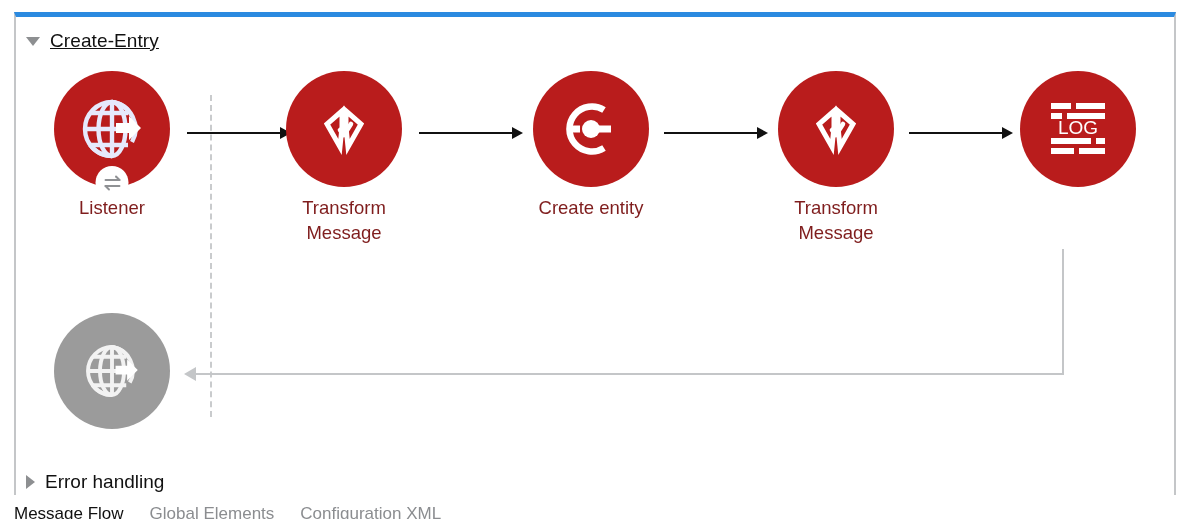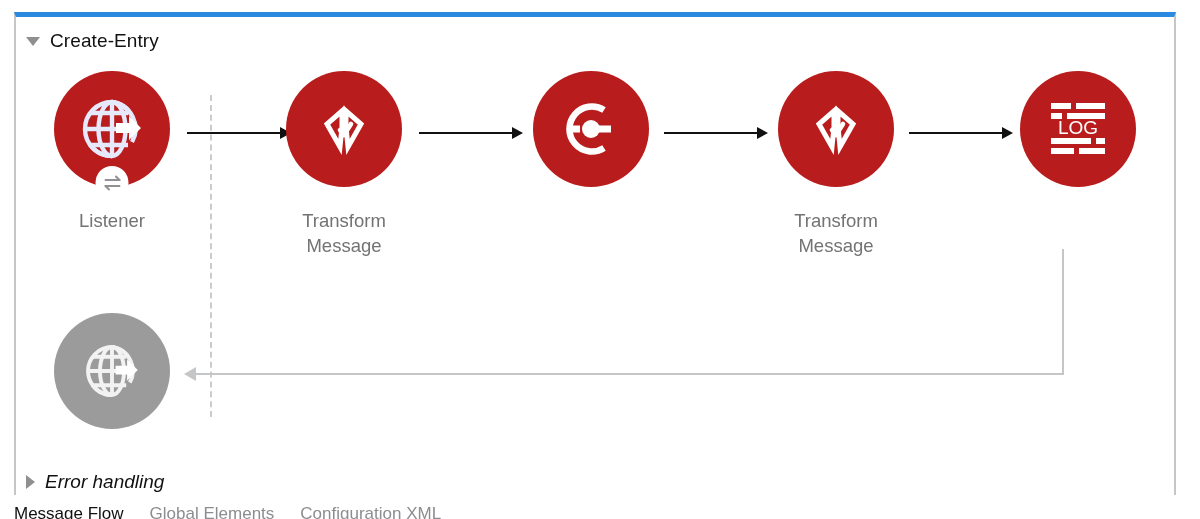--- a/index.html
+++ b/index.html
@@ -62,20 +62,21 @@
   }
   .tri-right {
     border-top: 7px solid transparent;
     border-bottom: 7px solid transparent;
     border-left: 9px solid #8d8f91;
   }
   .panel-title {
     font-size: 19px;
     color: #111111;
     letter-spacing: .1px;
+    text-decoration: underline;
   }
 
   
   .dashed-divider {
     position: absolute;
     left: 194px;
     top: 78px;
     width: 0;
     height: 322px;
     border-left: 2px dashed #c9cbcd;
@@ -94,24 +95,24 @@
     margin: 0 auto;
     position: relative;
     display: flex;
     align-items: center;
     justify-content: center;
   }
   .bubble.blue  { background: #b91c1c; }
   .bubble.gray  { background: #9b9b9b; }
 
   .node-label {
-    margin-top: 21px;
+    margin-top: 8px;
     font-size: 18.5px;
     line-height: 25px;
-    color: #737373;
+    color: #7f1d1d;
     white-space: pre-line;
   }
 
   
   .badge {
     position: absolute;
     left: 50%;
     bottom: -12px;
     transform: translateX(-50%);
     width: 33px;
@@ -151,21 +152,20 @@
 
   
   .error-strip {
     position: absolute;
     left: 0;
     top: 450px;
     height: 30px;
     display: flex;
     align-items: center;
     padding-left: 10px;
-    font-style: italic;
   }
   .error-label {
     font-size: 19px;
     color: #111111;
   }
 
   
   .tabbar {
     position: absolute;
     left: 14px;
@@ -258,20 +258,21 @@
 
     <div class="node" style="left:513px; top:54px;">
       <div class="bubble blue">
         <svg width="66" height="66" viewBox="0 0 66 66">
           <path d="M46 14 A22.5 22.5 0 1 0 46 52" fill="none" stroke="#ffffff" stroke-width="6.5" stroke-linecap="butt"></path>
           <rect x="9" y="29.5" width="13" height="7" fill="#ffffff"></rect>
           <rect x="33" y="29.5" width="20" height="7" fill="#ffffff"></rect>
           <circle cx="33" cy="33" r="9" fill="#ffffff"></circle>
         </svg>
       </div>
+      <div class="node-label">Create entity</div>
     </div>
 
     <div class="node" style="left:758px; top:54px;">
       <div class="bubble blue">
         <svg width="64" height="64" viewBox="0 0 64 64">
           <g fill="none" stroke="#ffffff" stroke-width="5" stroke-linejoin="miter" stroke-linecap="butt">
             <path d="M30 14 L15 27 L28 50 L30 30 Z"></path>
             <path d="M34 14 L49 27 L36 50 L34 30 Z"></path>
           </g>
           <path d="M28 33 l4 5 7 -11" fill="none" stroke="#ffffff" stroke-width="4.6" stroke-linecap="round" stroke-linejoin="round"></path>

